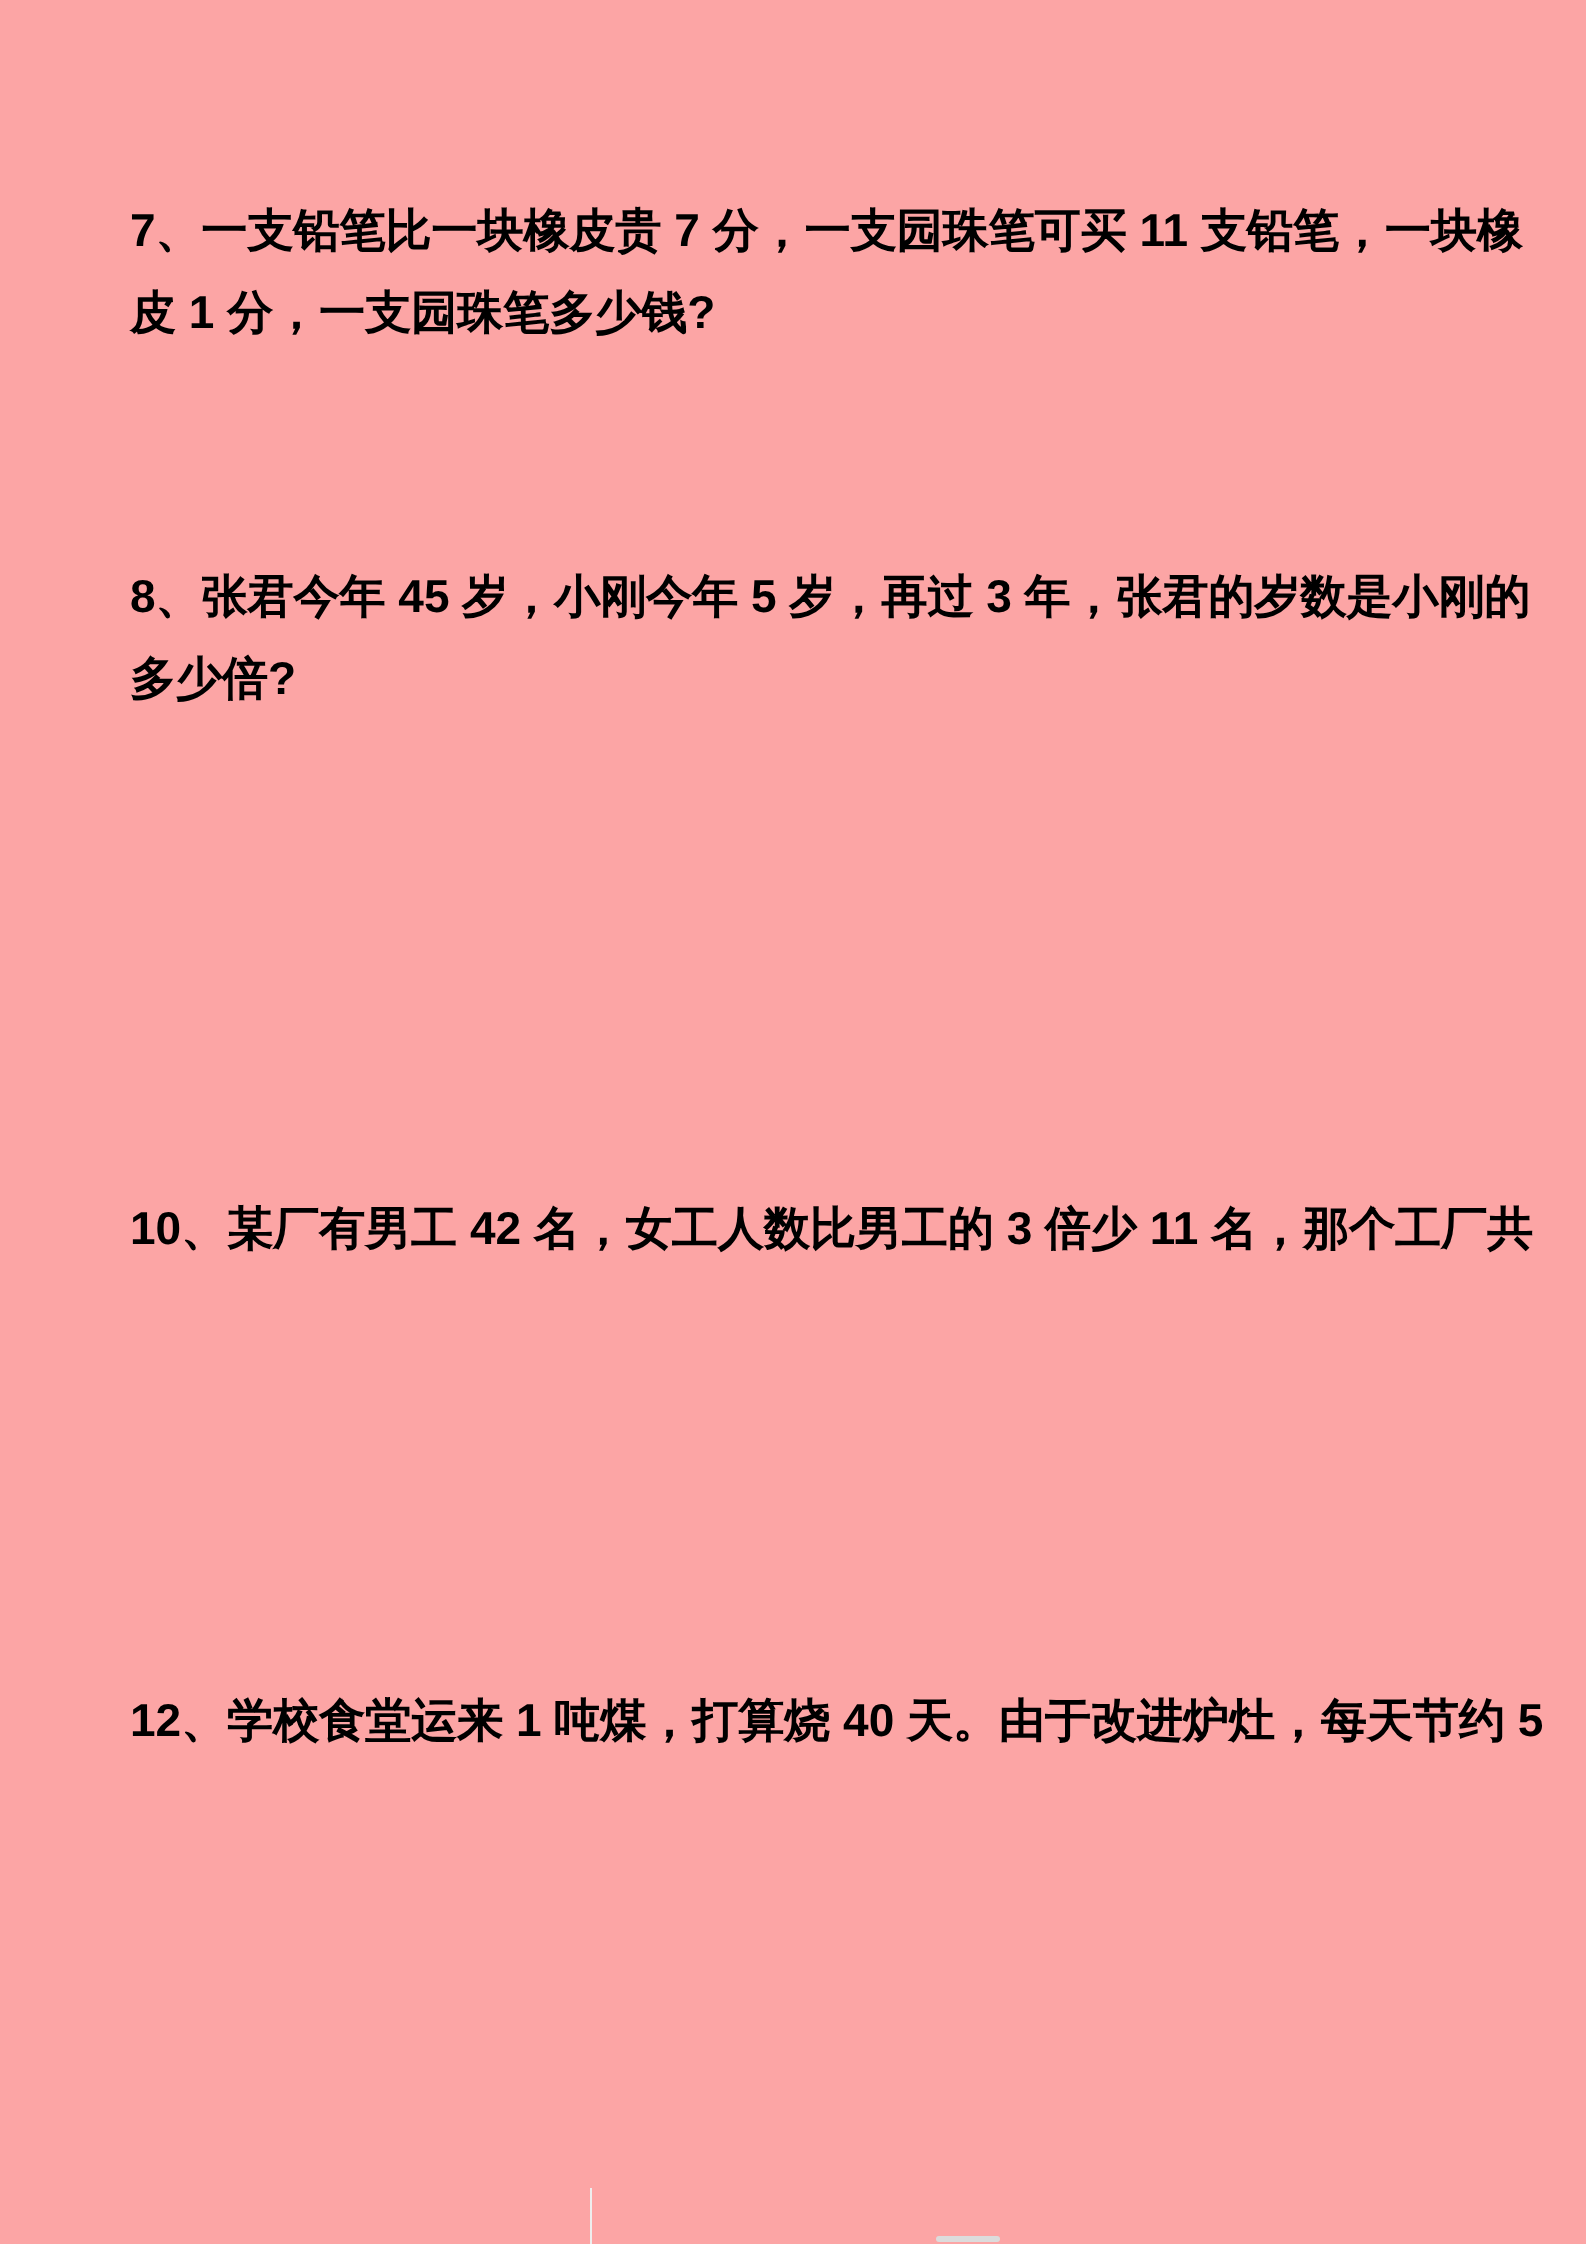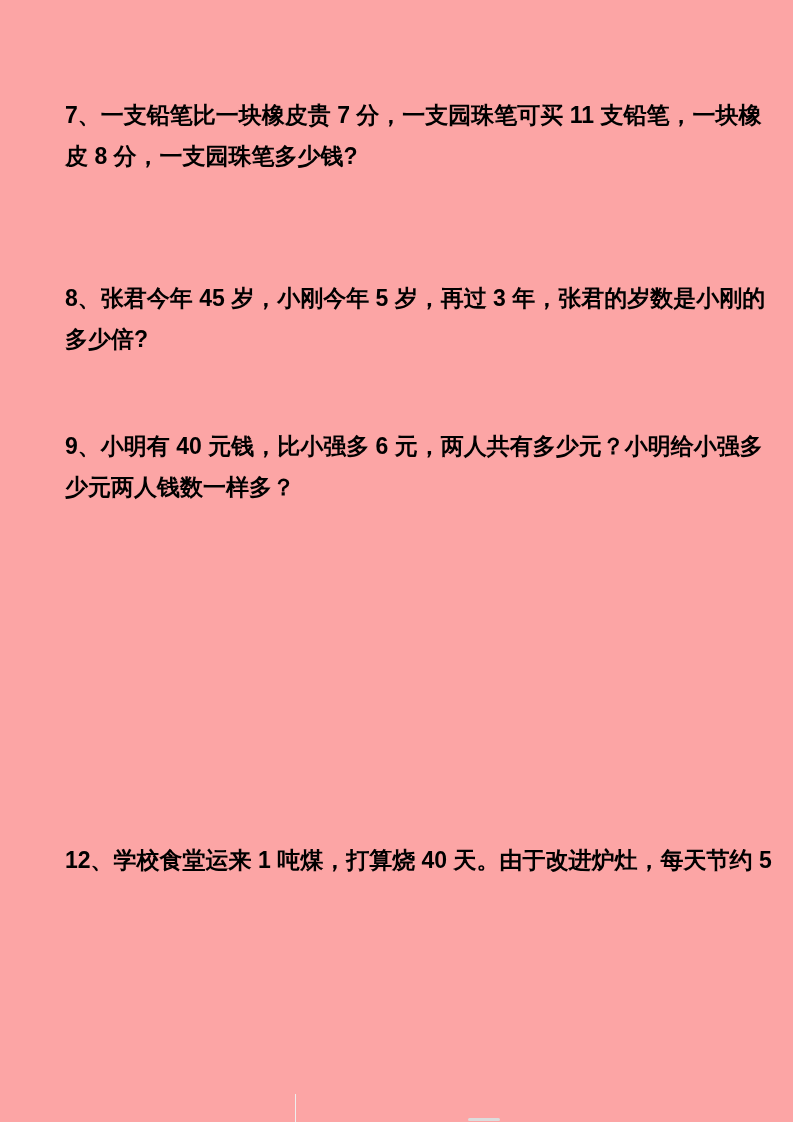--- a/index.html
+++ b/index.html
@@ -46,34 +46,31 @@
     border-radius: 2px;
   }
 </style>
 </head>
 <body>
 
 <div class="page">
 
   <div class="problem" style="top:95px">
     <div class="line">7、一支铅笔比一块橡皮贵 7 分，一支园珠笔可买 11 支铅笔，一块橡</div>
-    <div class="line">皮 8 分，一支园珠笔多少钱?</div>
+    <div class="line">皮 1 分，一支园珠笔多少钱?</div>
   </div>
 
   <div class="problem" style="top:278px">
     <div class="line">8、张君今年 45 岁，小刚今年 5 岁，再过 3 年，张君的岁数是小刚的</div>
     <div class="line">多少倍?</div>
   </div>
 
-  <div class="problem" style="top:426px">
-    <div class="line">9、小明有 40 元钱，比小强多 6 元，两人共有多少元？小明给小强多</div>
-    <div class="line">少元两人钱数一样多？</div>
-  </div>
 
   <div class="problem" style="top:594px">
+    <div class="line">10、某厂有男工 42 名，女工人数比男工的 3 倍少 11 名，那个工厂共</div>
   </div>
 
 
   <div class="problem" style="top:840px">
     <div class="line">12、学校食堂运来 1 吨煤，打算烧 40 天。由于改进炉灶，每天节约 5</div>
   </div>
 
   <div class="v-divider"></div>
   <div class="h-thumb"></div>
 

